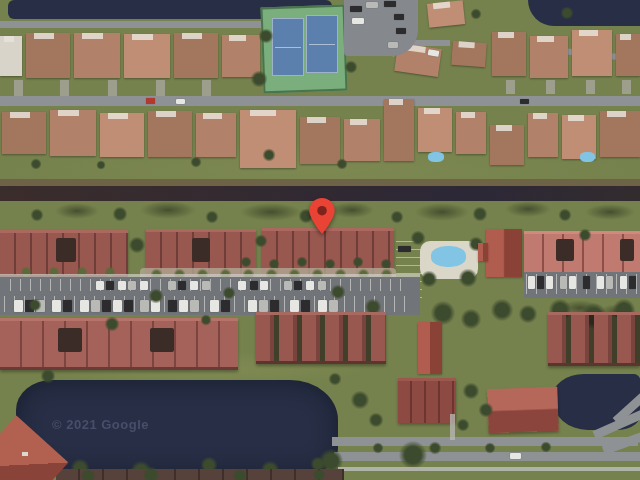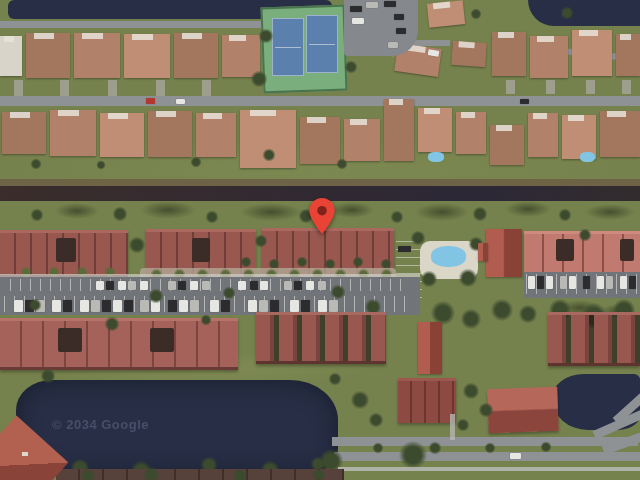--- a/index.html
+++ b/index.html
@@ -277,21 +277,21 @@
   <div class="a row-b" style="left:0;top:318px;width:238px;height:46px"></div>
   <div class="a dkx" style="left:58px;top:328px;width:24px;height:24px"></div>
   <div class="a dkx" style="left:150px;top:328px;width:24px;height:24px"></div>
   <div class="a tree" style="left:104px;top:316px;width:16px;height:16px"></div>
   <div class="a tree" style="left:200px;top:314px;width:12px;height:12px"></div>
   <div class="a row-g" style="left:256px;top:312px;width:130px;height:46px"></div>
   <div class="a row-g" style="left:548px;top:312px;width:92px;height:48px"></div>
   <div class="a bredv" style="left:418px;top:322px;width:24px;height:52px"></div>
 
   <div class="a wtr" style="left:16px;top:380px;width:322px;height:94px;border-radius:36px 48px 30px 44px / 30px 40px 26px 36px;box-shadow:inset 0 0 24px rgba(0,0,0,.35)"></div>
-  <span class="a wm" style="left:52px;top:417px;z-index:40">© 2034 Google</span>
+  <span class="a wm" style="left:52px;top:417px;z-index:40">© 2021 Google</span>
   <div class="a tree" style="left:40px;top:368px;width:16px;height:16px"></div>
   <div class="a tree" style="left:328px;top:372px;width:14px;height:14px"></div>
   <div class="a tree" style="left:70px;top:458px;width:20px;height:20px"></div>
   <div class="a tree" style="left:130px;top:460px;width:22px;height:22px"></div>
   <div class="a tree" style="left:200px;top:456px;width:18px;height:18px"></div>
   <div class="a tree" style="left:260px;top:460px;width:20px;height:20px"></div>
   <div class="a tree" style="left:310px;top:456px;width:16px;height:16px"></div>
 
   <div class="a wtr" style="left:552px;top:374px;width:90px;height:56px;border-radius:40px 10px 30px 50% / 30px 16px 24px 40px"></div>
 

